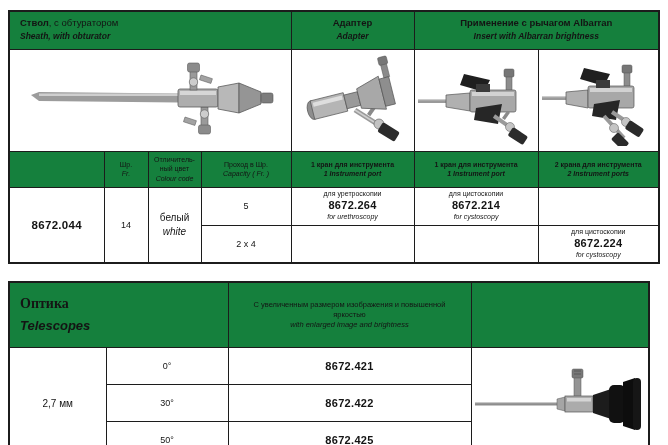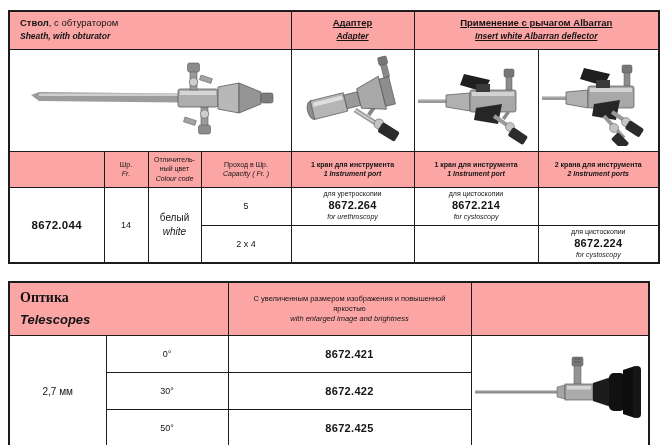--- a/index.html
+++ b/index.html
@@ -4,52 +4,52 @@
 <style>
   html,body{margin:0;padding:0;}
   body{
     width:668px;height:445px;position:relative;background:#ffffff;
     font-family:"Liberation Sans",sans-serif;color:#141414;
     -webkit-font-smoothing:antialiased;
   }
   table{border-collapse:collapse;table-layout:fixed;position:absolute;background:#fff;}
   table{border:2px solid #1c1c1c;}
   td{border:1px solid #1c1c1c;padding:0;vertical-align:middle;text-align:center;overflow:hidden;}
-  .gray{background:#fca5a5;}
+  .gray{background:#15803d;}
   .t1{left:8px;top:10px;width:650px;}
   .t2{left:8px;top:281px;width:640px;}
 
   
   .gh{line-height:1.15;}
   .gh .l1{font-size:9.5px;}
   .gh .l1 b{font-weight:bold;}
   .gh .l2{font-size:8.5px;font-weight:bold;font-style:italic;margin-top:3px;}
   .gh-left{text-align:left;padding:5px 4px 5px 10px;}
-  .gh-center .l1, .gh-center .l2{text-align:center;text-decoration:underline;}
+  .gh-center .l1, .gh-center .l2{text-align:center;}
 
   
   .ch{font-size:7px;line-height:1.3;padding:2px 1px;}
   .ch .en{font-style:italic;}
   .ch-b{font-weight:bold;}
 
   
   .cat{font-weight:bold;font-size:11.5px;letter-spacing:.3px;}
   .num{font-size:9px;}
   .colour{font-size:10px;line-height:1.35;}
   .colour .en{font-style:italic;}
   .item{line-height:1.25;margin-left:48px;}
   .item .ru{font-size:7px;}
   .item .no{font-size:11px;font-weight:bold;letter-spacing:.3px;}
   .item .en{font-size:7px;font-style:italic;}
 
   
   .t2 .hdr-left{text-align:left;padding:5px 4px 5px 10px;line-height:1.2;}
   .t2 .hdr-left .l1{font-size:14px;font-weight:bold;font-family:Liberation Serif, serif;}
   .t2 .hdr-left .l2{font-size:13px;font-weight:bold;font-style:italic;margin-top:5px;}
-  .feature{font-size:7.5px;line-height:1.35;padding:11px 8px;}
+  .feature{font-size:7.5px;line-height:1.35;padding:17px 8px;}
   .feature .en{font-style:italic;}
   .angle{font-size:9px;}
   .dia{font-size:10px;}
   .t2 .no{font-size:11px;font-weight:bold;letter-spacing:.3px;}
 
   svg{display:block;margin:0 auto;}
 </style>
 </head>
 <body>
 
@@ -68,21 +68,21 @@
     <td colspan="4" class="gray gh gh-left">
       <div class="l1"><b>Ствол</b><span>, с обтуратором</span></div>
       <div class="l2">Sheath, with obturator</div>
     </td>
     <td class="gray gh gh-center">
       <div class="l1"><b>Адаптер</b></div>
       <div class="l2">Adapter</div>
     </td>
     <td colspan="2" class="gray gh gh-center">
       <div class="l1"><b>Применение с рычагом Albarran</b></div>
-      <div class="l2">Insert white Albarran deflector</div>
+      <div class="l2">Insert with Albarran brightness</div>
     </td>
   </tr>
 
   <tr style="height:102px">
     <td colspan="4">
       <svg viewBox="0 0 270 98" width="270" height="98">
         <path d="M16 44 L24 41 L163 42.5 L163 51.5 L24 50 Z" fill="#9c9c9c"></path>
         <rect x="24" y="42.5" width="139" height="2.5" fill="#cfcfcf"></rect>
         <rect x="186" y="56" width="7" height="19" fill="#9a9a9a" stroke="#5a5a5a" stroke-width="0.6"></rect>
         <rect x="183.5" y="74" width="12" height="9" rx="2" fill="#8b8b8b" stroke="#5a5a5a" stroke-width="0.6"></rect>

